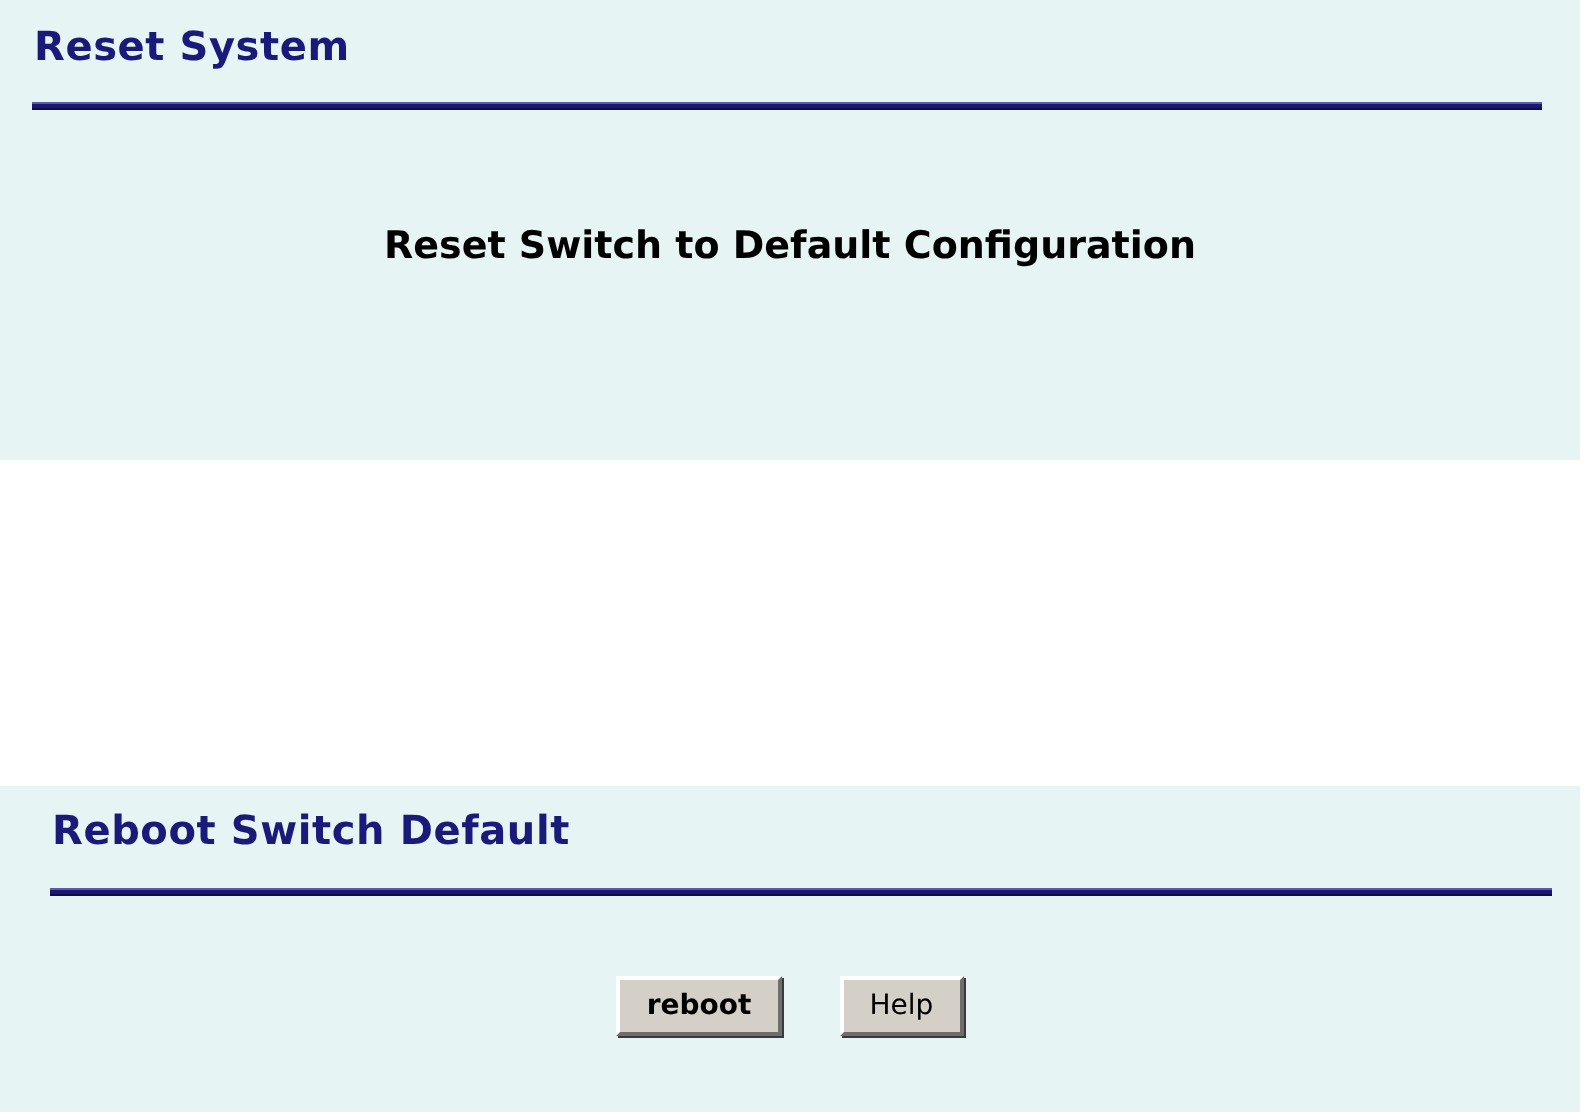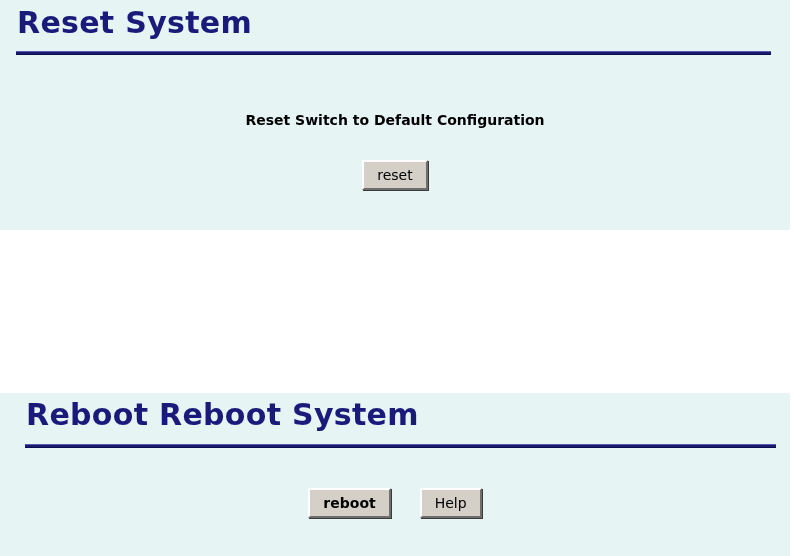--- a/index.html
+++ b/index.html
@@ -40,21 +40,21 @@
     top: 393px;
     height: 163px;
   }
 
   
   .section-title {
     position: absolute;
     margin: 0;
     font-family: "DejaVu Sans", "Liberation Sans", sans-serif;
     font-weight: bold;
-    font-size: 30px;
+    font-size: 20px;
     line-height: 34px;
     letter-spacing: 0.3px;
     color: #1a1a7a;
     white-space: nowrap;
   }
   .title-reset {
     left: 17px;
     top: 6px;
   }
   .title-reboot {
@@ -83,21 +83,21 @@
   }
 
   
   .sub-label {
     position: absolute;
     left: 0;
     width: 790px;
     text-align: center;
     font-family: "DejaVu Sans", "Liberation Sans", sans-serif;
     font-weight: bold;
-    font-size: 14px;
+    font-size: 19px;
     color: #000000;
     white-space: nowrap;
   }
   .sub-label-reset {
     top: 112px;
   }
 
   
   .btn-row {
     position: absolute;
@@ -137,27 +137,24 @@
 <div class="page">
 
   <div class="panel panel-reset"></div>
 
   <h1 class="section-title title-reset">Reset System</h1>
 
   <div class="rule rule-reset"></div>
 
   <div class="sub-label sub-label-reset">Reset Switch to Default Configuration</div>
 
-  <div class="btn-row btn-row-reset">
-    <button type="button" class="btn btn-reset">reset</button>
-  </div>
 
   <div class="panel panel-reboot"></div>
 
-  <h1 class="section-title title-reboot">Reboot Reboot System</h1>
+  <h1 class="section-title title-reboot">Reboot Switch Default</h1>
 
   <div class="rule rule-reboot"></div>
 
   <div class="btn-row btn-row-reboot">
     <button type="button" class="btn btn-reboot">reboot</button>
     <button type="button" class="btn btn-help">Help</button>
   </div>
 
 </div>
 

